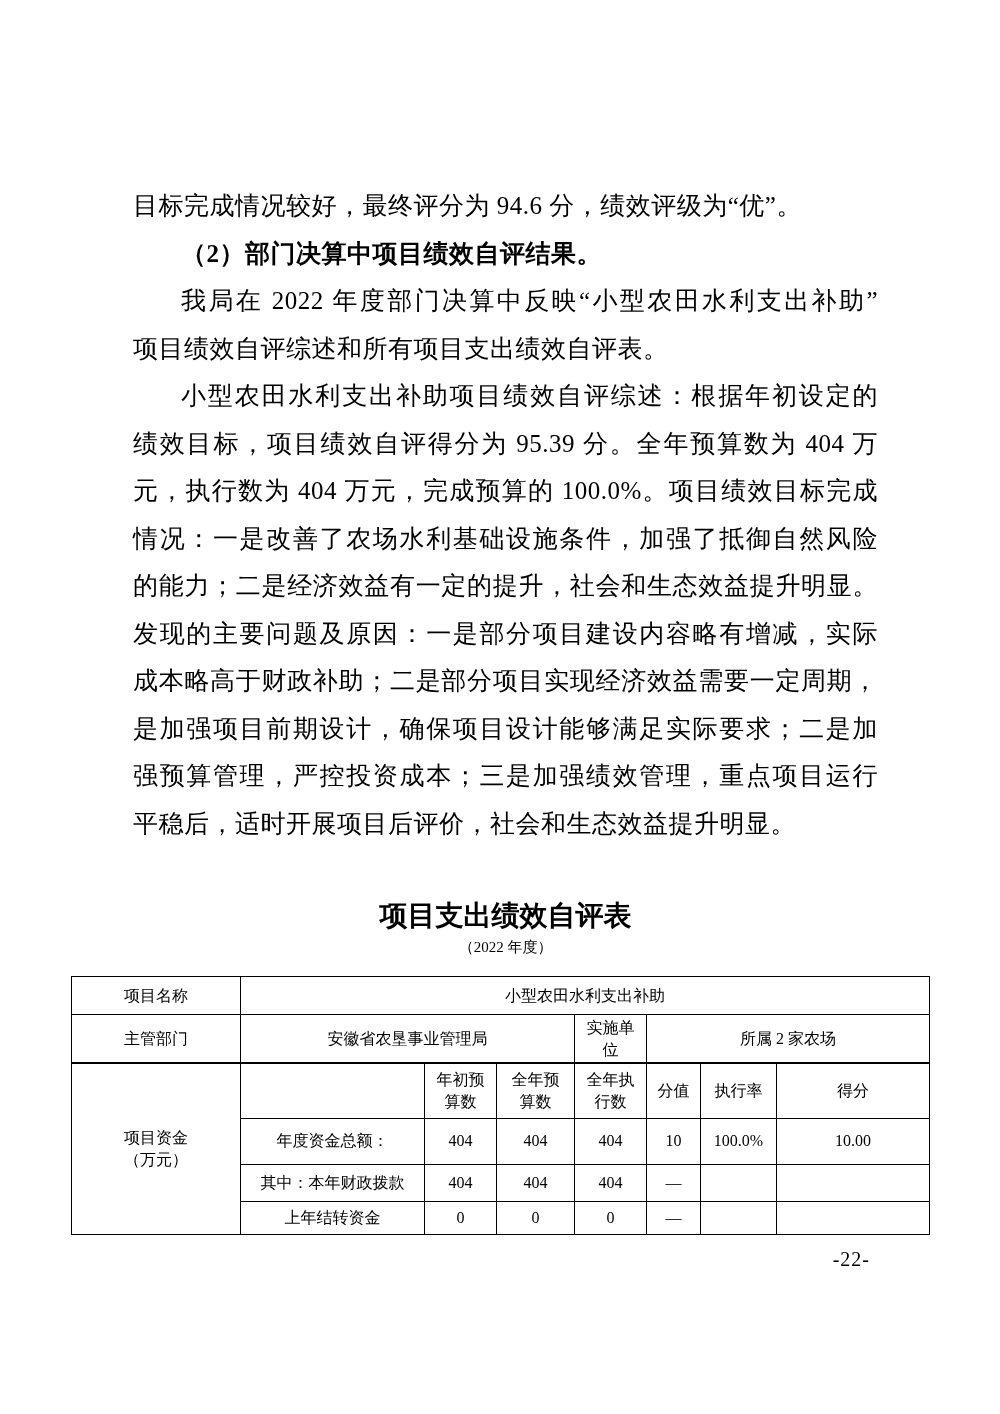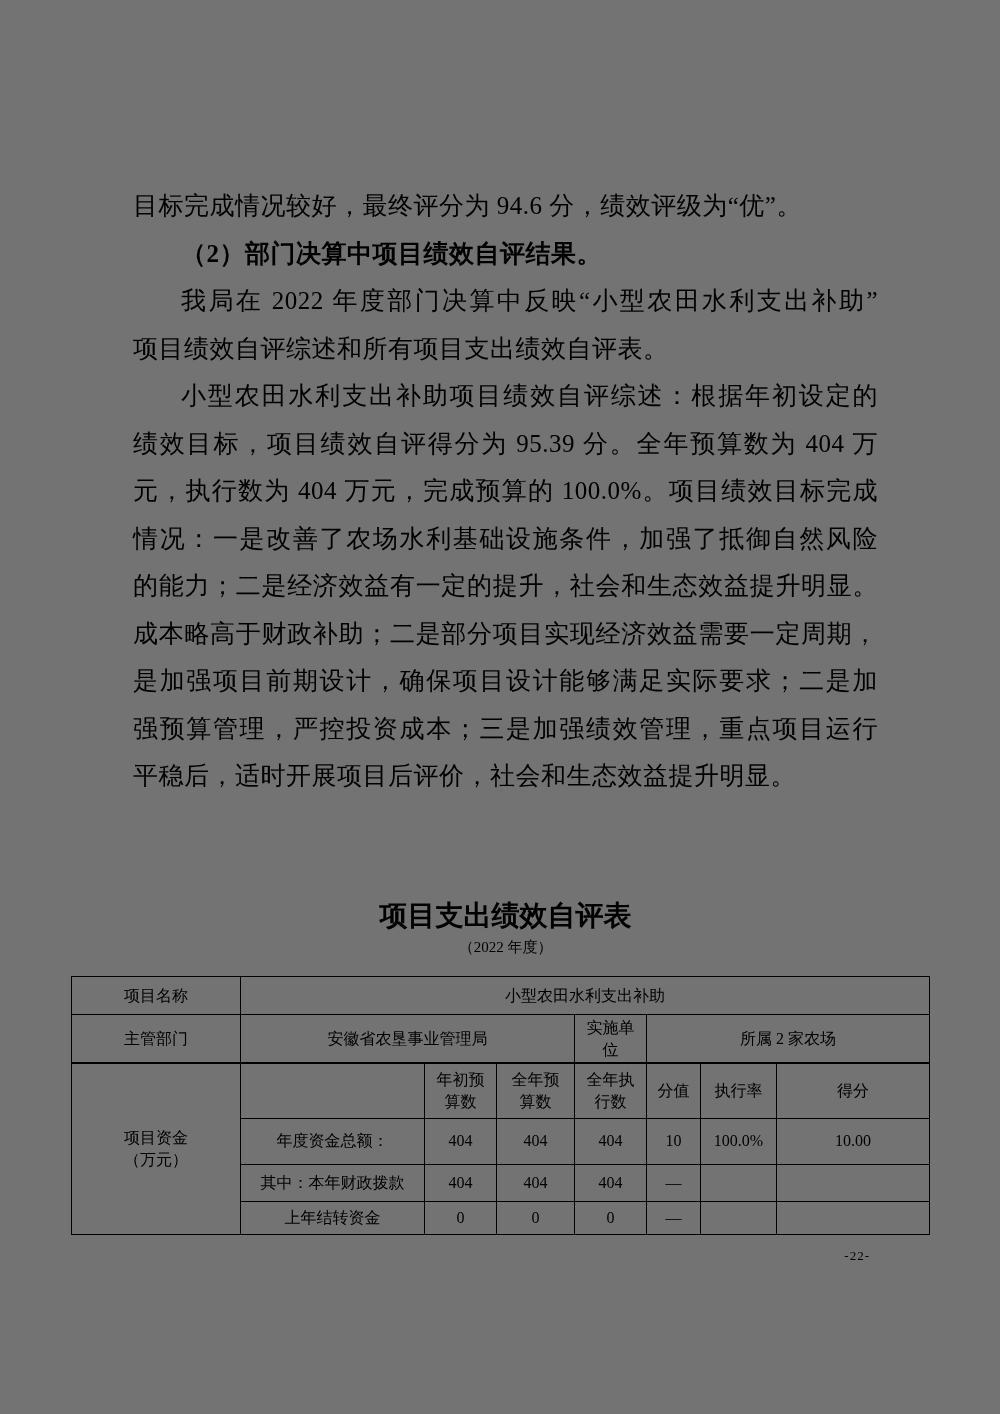--- a/index.html
+++ b/index.html
@@ -1,21 +1,21 @@
 <!DOCTYPE html>
 <html><head>
 <meta charset="utf-8">
 <style>
   * { margin:0; padding:0; box-sizing:border-box; }
   html,body { background:#888; }
   .page {
     position:relative;
     width:1000px; height:1414px;
     margin:0 auto;
-    background:#737373;
+    background:#ffffff;
     color:#000;
     font-family:"Liberation Serif","DejaVu Serif",serif;
     overflow:hidden;
   }
   
   .body-text {
     position:absolute;
     left:133px; top:182px; width:745px;
   }
   .bline {
@@ -69,39 +69,40 @@
   tr.r4 td { height:46px; }
   tr.r5 td { height:37px; }
   tr.r6 td { height:33px; }
   td.prewrap { white-space:pre-line;margin-left:36px; }
   td.left { text-align:left; padding-left:10px; }
   
   .page-number {
     position:absolute;
     left:780px; top:1248px; width:90px;
     text-align:right;
-    font-size:13px;
+    font-size:20px;
     letter-spacing:1px;
   }
 </style>
 </head>
 <body>
 
 <div class="page">
 
   <div class="body-text">
       <div class="bline">目标完成情况较好，最终评分为 94.6 分，绩效评级为“优”。</div>
       <div class="bline bold indent">（2）部门决算中项目绩效自评结果。</div>
       <div class="bline indent just">我局在 2022 年度部门决算中反映“小型农田水利支出补助”</div>
       <div class="bline">项目绩效自评综述和所有项目支出绩效自评表。</div>
       <div class="bline indent just">小型农田水利支出补助项目绩效自评综述：根据年初设定的</div>
       <div class="bline just">绩效目标，项目绩效自评得分为 95.39 分。全年预算数为 404 万</div>
       <div class="bline just">元，执行数为 404 万元，完成预算的 100.0%。项目绩效目标完成</div>
       <div class="bline just">情况：一是改善了农场水利基础设施条件，加强了抵御自然风险</div>
       <div class="bline just">的能力；二是经济效益有一定的提升，社会和生态效益提升明显。</div>
+      <div class="bline just">发现的主要问题及原因：一是部分项目建设内容略有增减，实际</div>
       <div class="bline just">成本略高于财政补助；二是部分项目实现经济效益需要一定周期，</div>
       <div class="bline just">是加强项目前期设计，确保项目设计能够满足实际要求；二是加</div>
       <div class="bline just">强预算管理，严控投资成本；三是加强绩效管理，重点项目运行</div>
       <div class="bline">平稳后，适时开展项目后评价，社会和生态效益提升明显。</div>
     </div>
 
   <div class="tbl-title">项目支出绩效自评表</div>
   <div class="tbl-subtitle">（2022 年度）</div>
 
   <table class="eval">

